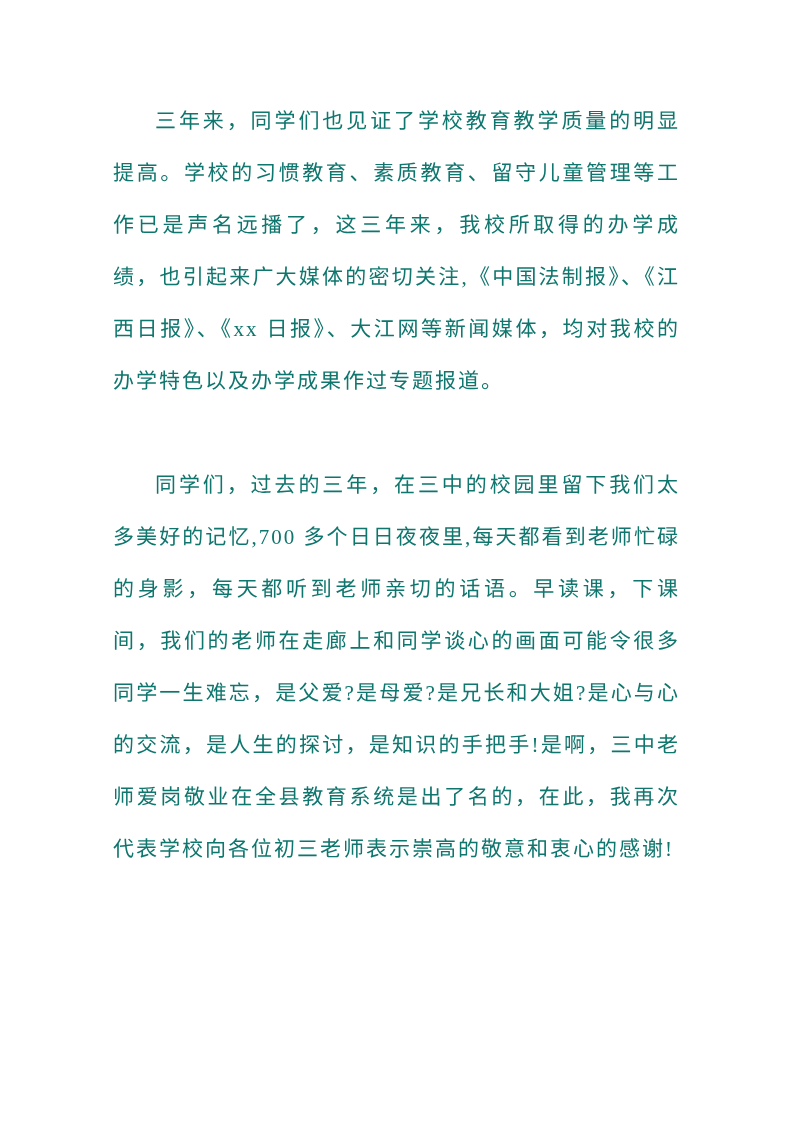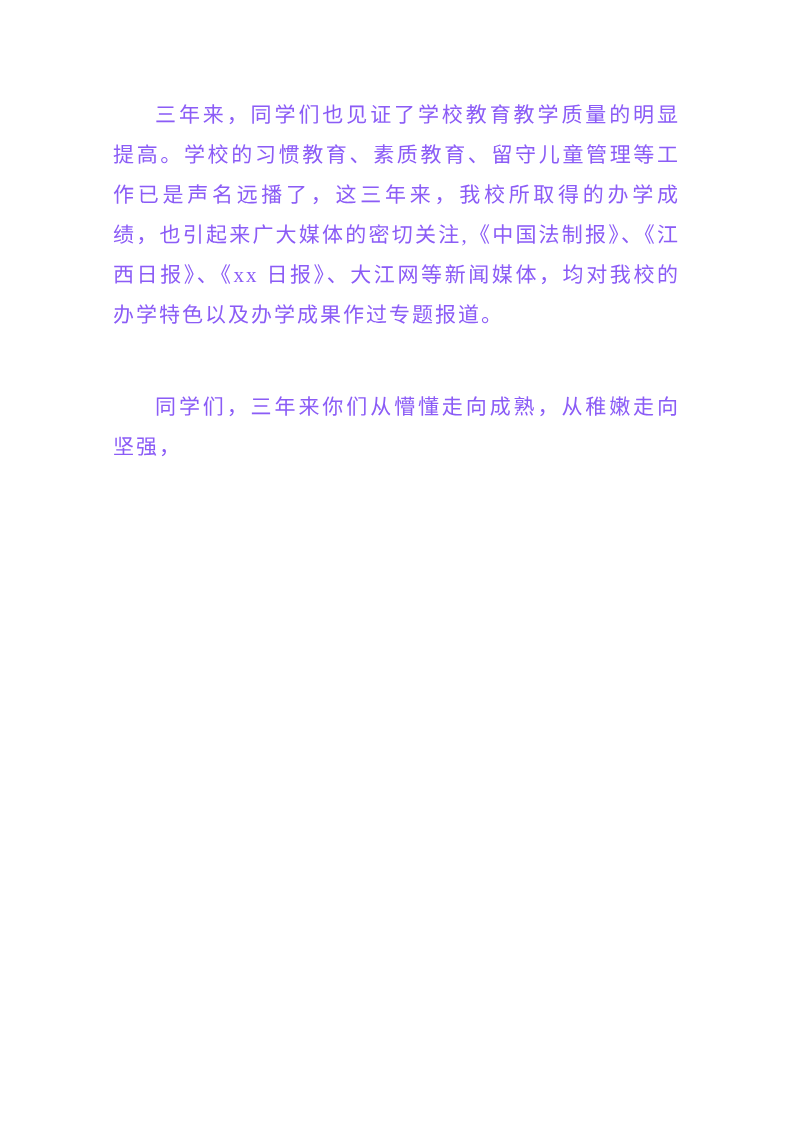--- a/index.html
+++ b/index.html
@@ -17,33 +17,33 @@
   }
   .doc-content {
     position: absolute;
     left: 113px;
     top: 95px;
     width: 567px;
   }
   .doc-paragraph {
     margin: 0 0 52px 0;
     font-size: 21px;
-    line-height: 40px;
+    line-height: 52px;
     letter-spacing: 2px;
-    color: #8b5cf6;
+    color: #0f766e;
     text-align: justify;
     text-justify: inter-character;
     text-indent: 2em;
     word-break: break-all;
   }
   .doc-paragraph:last-child {
     margin-bottom: 0;
   }
 </style>
 </head>
 <body>
 
 <div class="doc-page">
   <div class="doc-content">
     <p class="doc-paragraph">三年来，同学们也见证了学校教育教学质量的明显提高。学校的习惯教育、素质教育、留守儿童管理等工作已是声名远播了，这三年来，我校所取得的办学成绩，也引起来广大媒体的密切关注,《中国法制报》、《江西日报》、《xx 日报》、大江网等新闻媒体，均对我校的办学特色以及办学成果作过专题报道。</p>
-    <p class="doc-paragraph">同学们，三年来你们从懵懂走向成熟，从稚嫩走向坚强，</p>
+    <p class="doc-paragraph">同学们，过去的三年，在三中的校园里留下我们太多美好的记忆,700 多个日日夜夜里,每天都看到老师忙碌的身影，每天都听到老师亲切的话语。早读课，下课间，我们的老师在走廊上和同学谈心的画面可能令很多同学一生难忘，是父爱?是母爱?是兄长和大姐?是心与心的交流，是人生的探讨，是知识的手把手!是啊，三中老师爱岗敬业在全县教育系统是出了名的，在此，我再次代表学校向各位初三老师表示崇高的敬意和衷心的感谢!</p>
   </div>
 </div>
 
 </body></html>

